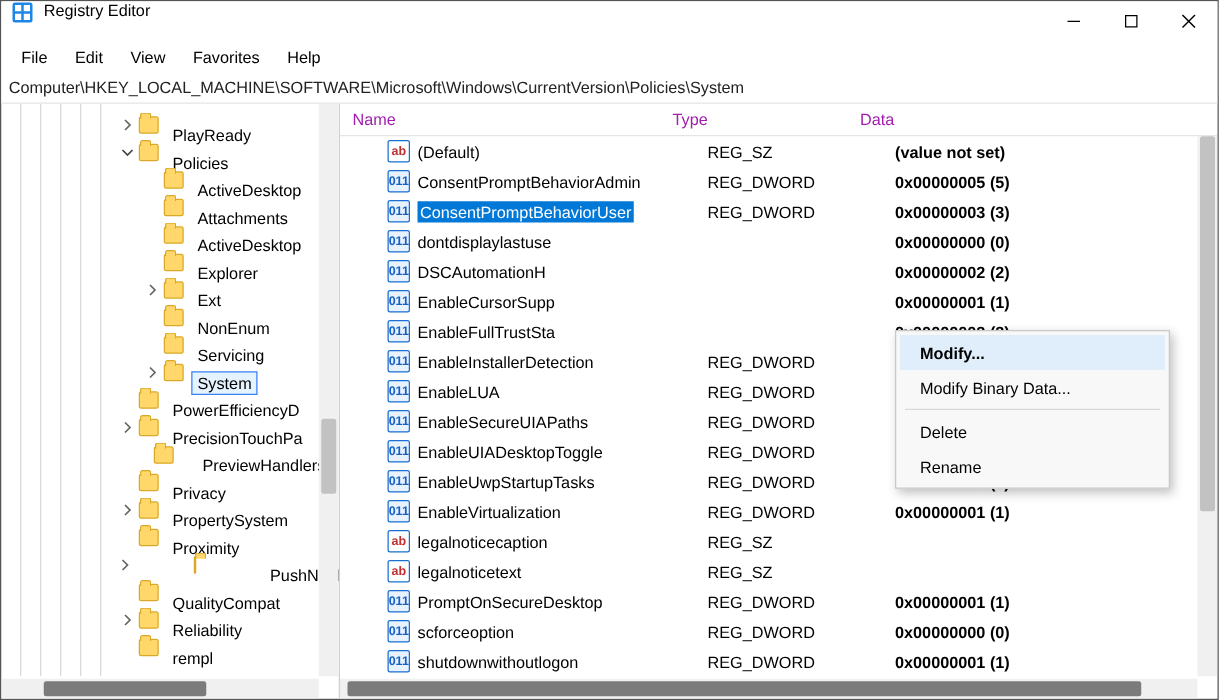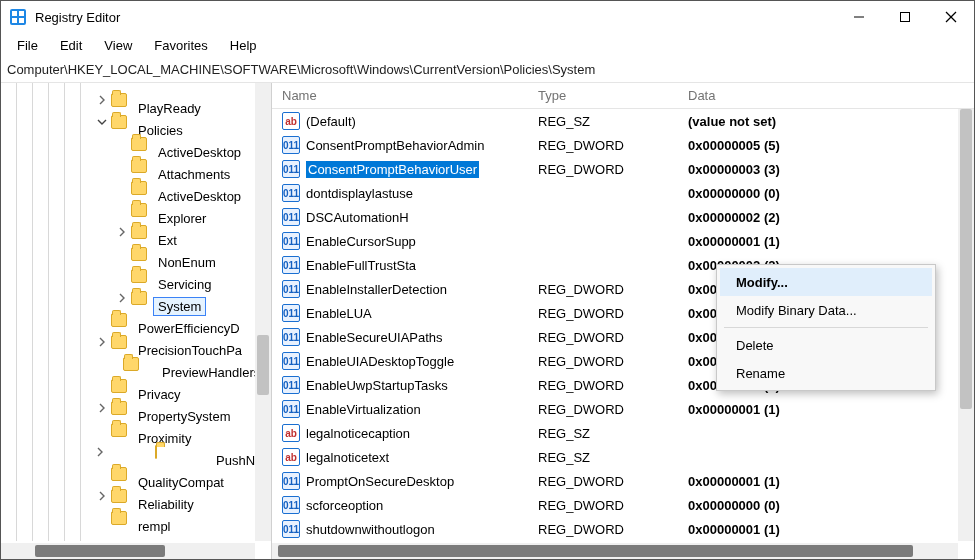--- a/index.html
+++ b/index.html
@@ -1,18 +1,18 @@
 <!DOCTYPE html>
 <html><head>
 <meta charset="utf-8">
 <style>
 * { margin: 0; padding: 0; box-sizing: border-box; font-family: "Segoe UI", Tahoma, sans-serif; font-size: 13px; }
 body { width: 975px; height: 560px; background: #fff; overflow: hidden; display: flex; flex-direction: column; border: 1px solid #555; }
 
-.titlebar { height: 32px; display: flex; align-items: center; padding-left: 8px; background: #fff; }
+.titlebar { height: 32px; display: flex; padding-left: 8px; background: #fff; }
 .titlebar .app-icon { width: 18px; height: 18px; margin-right: 8px; display: inline-flex; }
 .titlebar .title { flex: 1; font-size: 13px; }
 .titlebar .window-controls { display: flex; }
 .titlebar .window-controls .ctrl { width: 46px; height: 32px; display: flex; align-items: center; justify-content: center; }
 
 .menubar { height: 24px; display: flex; align-items: center; padding: 0 6px; gap: 2px; background: #fff; }
 .menubar .menu-item { padding: 2px 10px; cursor: default; }
 
 .addressbar { height: 26px; display: flex; align-items: center; padding: 0 6px; background: #fff; border-bottom: 1px solid #e5e5e5; font-size: 13px; color: #222; }
 
@@ -29,23 +29,23 @@
 .folder { width: 16px; height: 14px; background: #ffd76a; border: 1px solid #dba928; border-radius: 2px; margin-right: 6px; display: inline-block; position: relative; }
 .folder::before { content: ""; position: absolute; top: -4px; left: 0; width: 7px; height: 4px; background: #ffd76a; border: 1px solid #dba928; border-bottom: none; border-radius: 2px 2px 0 0; }
 .t-label { padding: 1px 4px; border: 1px solid transparent; margin-top: 16px; }
 .t-label.sel { background: #e5f3ff; border: 1px solid #3b82f6; }
 .tree-scrollbar-v { position: absolute; right: 0; top: 0; width: 16px; height: calc(100% - 18px); background: #f0f0f0; }
 .tree-scrollbar-v .thumb { position: absolute; left: 2px; width: 12px; background: #c2c2c2; border-radius: 2px; top: 252px; height: 60px; }
 .tree-scrollbar-h { position: absolute; bottom: 0; left: 0; height: 16px; width: calc(100% - 16px); background: #f0f0f0; }
 .tree-scrollbar-h .thumb { position: absolute; top: 2px; height: 12px; background: #7b7b7b; border-radius: 2px; left: 34px; width: 130px; }
 
 .list-header { height: 26px; display: flex; align-items: center; border-bottom: 1px solid #e5e5e5; background: #fff; }
-.list-header .col { padding-left: 10px; color: #737373; }
+.list-header .col { padding-left: 10px; color: #a21caf; }
 .col-name { width: 256px; } .col-type { width: 150px; } .col-data { flex: 1; }
-.list-body { height: calc(100% - 26px - 18px); overflow: hidden; position: relative; }
+.list-body { height: calc(100% - 26px - 18px); overflow: hidden; position: relative; margin-left: 28px; }
 .row { height: 24px; display: flex; align-items: center; white-space: nowrap; }
 .row .cell { padding-left: 10px; display: flex; align-items: center; }
 .row .cell-name { width: 256px; } .row .cell-type { width: 150px; } .row .cell-data { flex: 1; font-weight: bold; }
 .row .val-text { }
 .row.selected .val-text.name-text { background: #0078d7; color: #fff; padding: 1px 2px; }
 .val-icon { width: 18px; height: 18px; margin-right: 6px; display: inline-flex; align-items: center; justify-content: center; border: 1px solid #1a6fd1; border-radius: 2px; font-size: 10px; font-weight: bold; }
 .val-icon.sz { color: #c03030; background: #fff; }
 .val-icon.dw { color: #1560c0; background: #e8f1fe; }
 .list-scrollbar-v { position: absolute; right: 0; top: 26px; width: 16px; height: calc(100% - 26px - 18px); background: #f0f0f0; }
 .list-scrollbar-v .thumb { position: absolute; left: 2px; width: 12px; background: #c2c2c2; border-radius: 2px; top: 0; height: 300px; }

